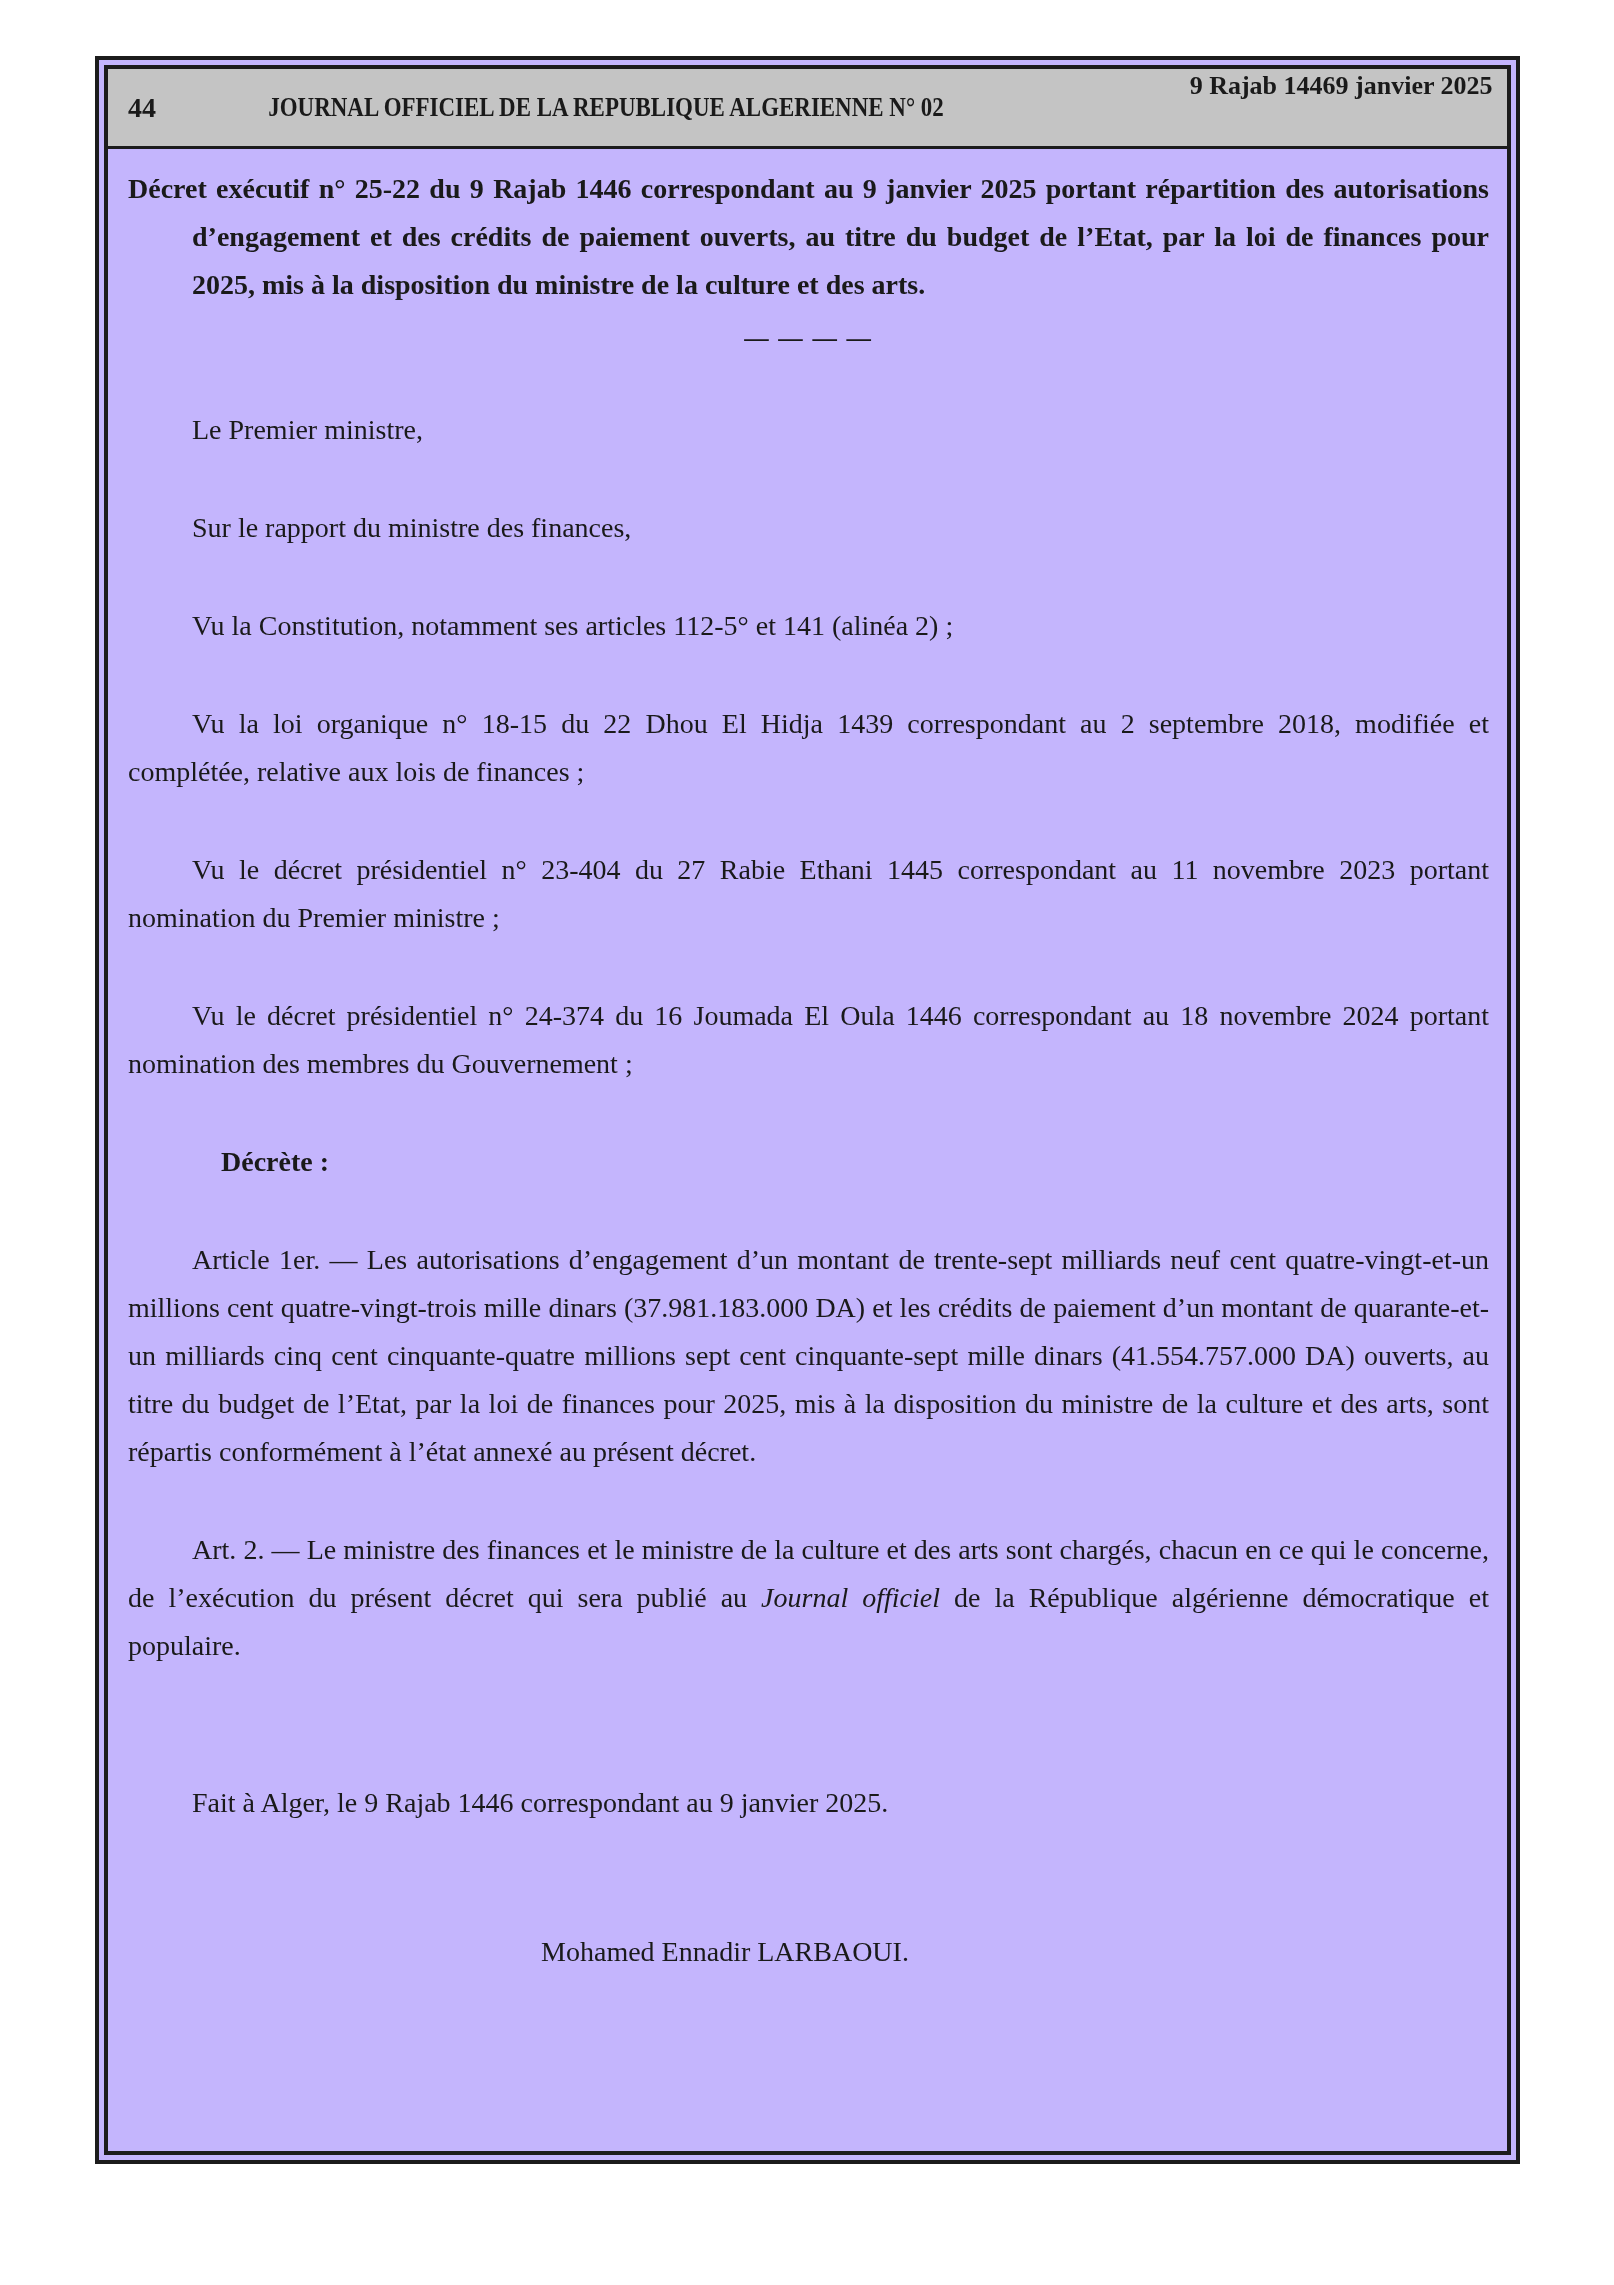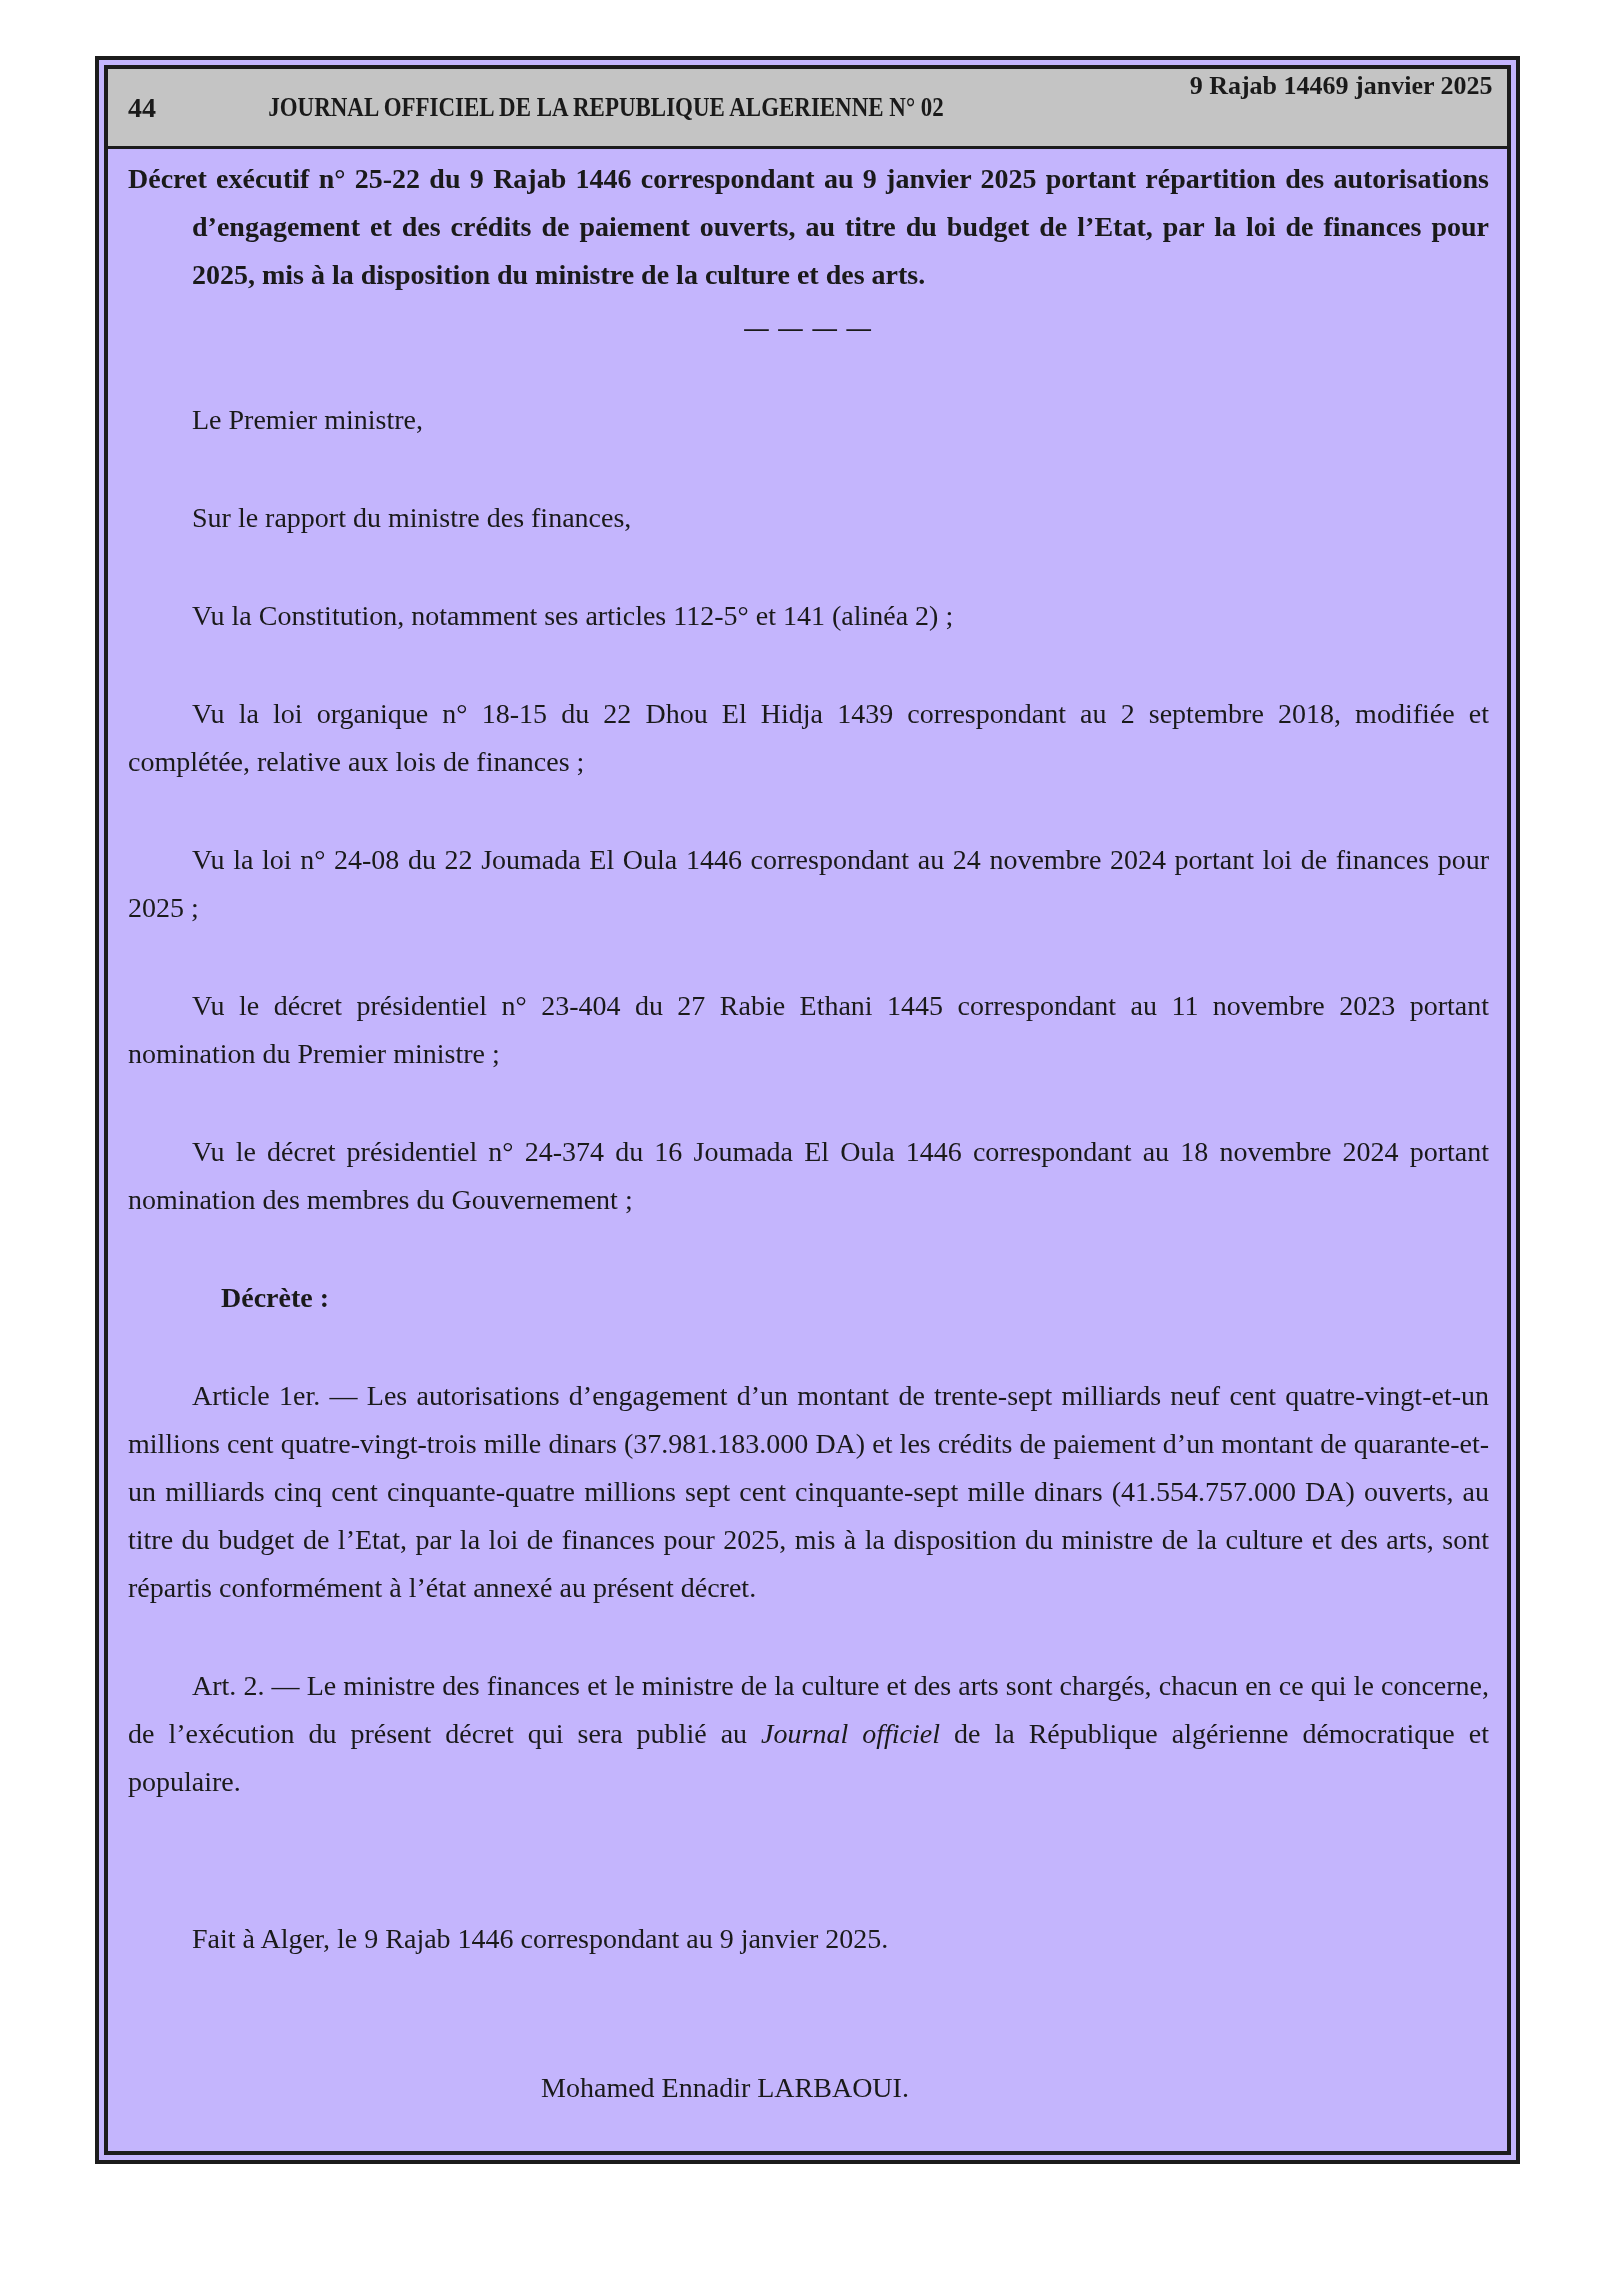--- a/index.html
+++ b/index.html
@@ -38,21 +38,21 @@
   .dates {
     position: absolute; right: 14.5px; top: 0; height: 100%;
     display: flex; flex-direction: row; justify-content: center;
     text-align: right; font-weight: bold; font-size: 26px; line-height: 33px;
   }
   .content {
     padding: 0 18px 0 20px;
     font-size: 28px; line-height: 48px;
   }
   .doc-title {
-    margin-top: 6px;
+    margin-top: 16px;
     font-weight: bold;
     text-align: justify;
     padding-left: 64px; text-indent: -64px;
   }
   .sep {
     margin-top: 11px;
     text-align: center;
     font-weight: bold; font-size: 24.4px; line-height: 36px; letter-spacing: 1.8px;
     white-space: nowrap;
   }
@@ -90,21 +90,20 @@
   <div class="content">
 
     <p class="doc-title">Décret exécutif n° 25-22 du 9 Rajab 1446 correspondant au 9 janvier 2025 portant répartition des autorisations d’engagement et des crédits de paiement ouverts, au titre du budget de l’Etat, par la loi de finances pour 2025, mis à la disposition du ministre de la culture et des arts.</p>
 
     <div class="sep">— — — —</div>
 
     <p class="std first-para">Le Premier ministre,</p>
     <p class="std">Sur le rapport du ministre des finances,</p>
     <p class="std">Vu la Constitution, notamment ses articles 112-5° et 141 (alinéa 2) ;</p>
     <p class="std">Vu la loi organique n° 18-15 du 22 Dhou El Hidja 1439 correspondant au 2 septembre 2018, modifiée et complétée, relative aux lois de finances ;</p>
-    <p class="std">Vu la loi n° 24-08 du 22 Joumada El Oula 1446 correspondant au 24 novembre 2024 portant loi de finances pour 2025 ;</p>
     <p class="std">Vu le décret présidentiel n° 23-404 du 27 Rabie Ethani 1445 correspondant au 11 novembre 2023 portant nomination du Premier ministre ;</p>
     <p class="std">Vu le décret présidentiel n° 24-374 du 16 Joumada El Oula 1446 correspondant au 18 novembre 2024 portant nomination des membres du Gouvernement ;</p>
 
     <p class="decrete">Décrète :</p>
 
     <p class="std">Article 1er. — Les autorisations d’engagement d’un montant de trente-sept milliards neuf cent quatre-vingt-et-un millions cent quatre-vingt-trois mille dinars (37.981.183.000 DA) et les crédits de paiement d’un montant de quarante-et-un milliards cinq cent cinquante-quatre millions sept cent cinquante-sept mille dinars (41.554.757.000 DA) ouverts, au titre du budget de l’Etat, par la loi de finances pour 2025, mis à la disposition du ministre de la culture et des arts, sont répartis conformément à l’état annexé au présent décret.</p>
 
     <p class="std"><span>Art. 2. — Le ministre des finances et le ministre de la culture et des arts sont chargés, chacun en ce qui le concerne, de l’exécution du présent décret qui sera publié au </span><em>Journal officiel</em><span> de la République algérienne démocratique et populaire.</span></p>
 
     <p class="std fait">Fait à Alger, le 9 Rajab 1446 correspondant au 9 janvier 2025.</p>

